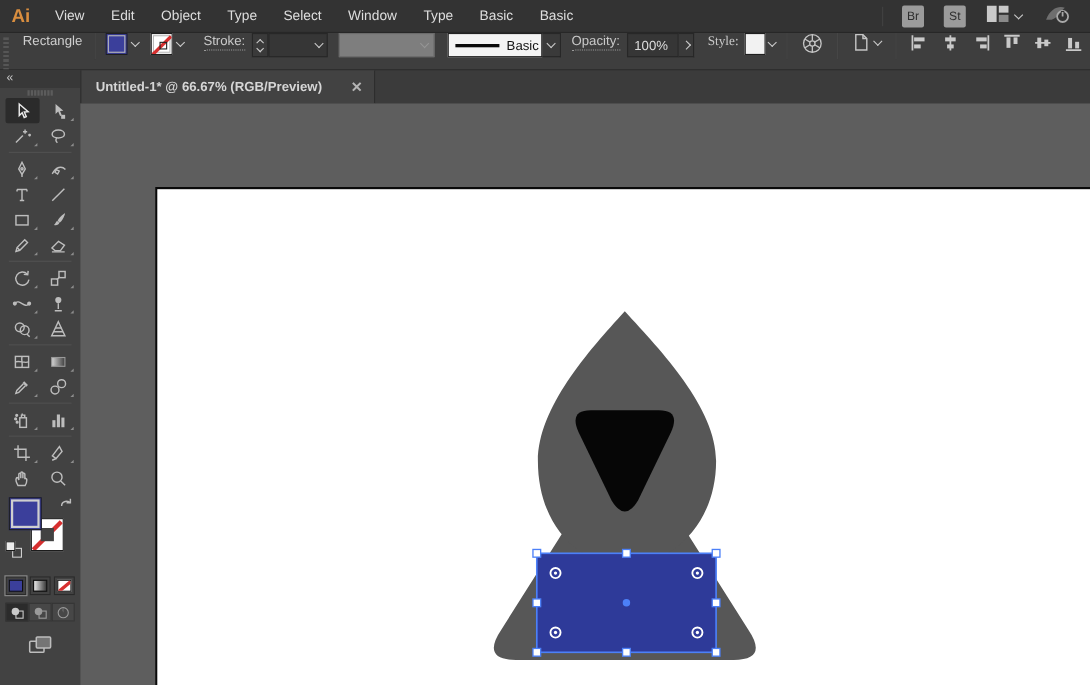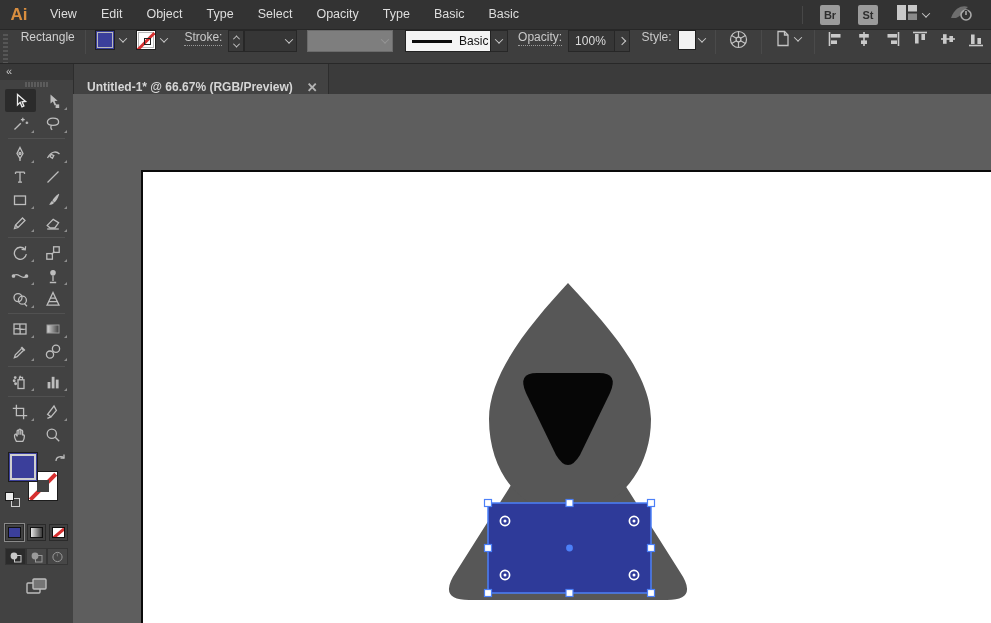--- a/index.html
+++ b/index.html
@@ -6,21 +6,21 @@
   html,body { width:991px; height:623px; overflow:hidden; background:#333;
               font-family:"Liberation Sans", sans-serif; }
 
   
   .menubar { height:30px; background:#333333; display:flex; align-items:center;
              border-bottom:1px solid #272727; }
   .ai-logo { width:38px; text-align:center; font-size:17px; font-weight:bold; color:#D98E3F; }
   .menu-item { padding:0 12px; font-size:12.5px; color:#DEDEDE; line-height:29px; cursor:default; }
   .mb-spacer { flex:1; }
   .mb-sep { width:1px; height:18px; background:#262626; border-right:1px solid #474747; margin:0 8px; }
-  .sq-btn { width:20px; height:20px; background:#9B9B9B; color:#2E2E2E; font-size:11px; font-weight:bold;
+  .sq-btn { width:20px; height:20px; background:#9B9B9B; color:#2E2E2E; font-size:11px; font-weight:normal;
             display:flex; align-items:center; justify-content:center; border-radius:2px; margin:0 9px; }
   .ws-btn { display:flex; align-items:center; gap:6px; margin:0 10px; }
   .gpu-btn { margin:0 18px 0 10px; }
 
   
   .controlbar { height:34px; background:#3E3E3E; border-bottom:1px solid #282828;
                 display:flex; align-items:flex-start; font-size:12px; color:#C9C9C9; }
   .grip { width:12px; align-self:stretch; background:
           repeating-linear-gradient(to bottom, #565656 0 2px, transparent 2px 4px);
           background-size:5px 100%; background-repeat:no-repeat; background-position:3px 4px; margin-right:4px;}
@@ -107,21 +107,21 @@
   .draw-modes { display:flex; justify-content:center; margin-top:7px; }
   .dmode { width:21px; height:17px; border:1px solid #353535; display:flex; align-items:center;
            justify-content:center; color:#B5B5B5; background:#474747; }
   .dmode.sel { background:#2B2B2B; }
   .screen-mode { display:flex; justify-content:center; margin-top:12px; color:#BDBDBD; }
 
   
   .docarea { flex:1; display:flex; flex-direction:column; min-width:0; }
   .tabbar { height:30px; background:#3B3B3B; display:flex; align-items:flex-end; }
   .tab { height:30px; background:#424242; border-right:1px solid #2D2D2D; border-left:1px solid #2D2D2D;
-         display:flex; align-items:flex-end; padding:0 10px 0 13px; gap:14px; }
+         display:flex; align-items:center; padding:0 10px 0 13px; gap:26px; }
   .tab-title { font-size:12px; font-weight:bold; color:#D6D6D6; white-space:nowrap; }
   .tab-close { color:#B5B5B5; font-size:13px; font-weight:bold; line-height:1; }
 
   .canvas { flex:1; position:relative; background:#5E5E5E; overflow:hidden; }
   .artboard { position:absolute; left:68px; top:76px; right:-4px; bottom:-4px; background:#FFFFFF;
               border:2px solid #0A0A0A; }
   .art-svg { position:absolute; left:0; top:0; }
 </style>
 </head>
 <body>
@@ -130,21 +130,21 @@
 
 
 <div class="menubar">
   <div class="ai-logo">Ai</div>
   <div id="menu-items" style="display:flex;">
       <div class="menu-item">View</div>
       <div class="menu-item">Edit</div>
       <div class="menu-item">Object</div>
       <div class="menu-item">Type</div>
       <div class="menu-item">Select</div>
-      <div class="menu-item">Opacity</div>
+      <div class="menu-item">Window</div>
       <div class="menu-item">Type</div>
       <div class="menu-item">Basic</div>
       <div class="menu-item">Basic</div>
     </div>
   <div class="mb-spacer"></div>
   <div class="mb-sep"></div>
   <div class="sq-btn">Br</div>
   <div class="sq-btn">St</div>
   <div class="ws-btn">
     <span>
@@ -210,21 +210,21 @@
         <span class="caret dn"></span>
       </div>
   </div>
 
   <span class="lbl-dotted">Opacity:</span>
   <div class="field opacity-field">100%</div>
   <div class="arrow-btn">
       <span class="caret rt"></span>
     </div>
 
-  <span style="margin:0 0 0 12px;">Style:</span>
+  <span style="margin:0 0 0 12px;font-family:Liberation Serif, serif;">Style:</span>
   <div class="style-swatch"></div>
   <div class="chev-box">
       <span class="caret dn"></span>
     </div>
 
   <div class="vsep"></div>
   <div class="icon-btn">
     <svg width="19" height="19" viewBox="0 0 19 19" stroke="#C4C4C4" fill="none" stroke-width="1.2">
       <circle cx="9.5" cy="9.5" r="8"></circle>
         <circle cx="9.5" cy="9.5" r="2.4"></circle>

